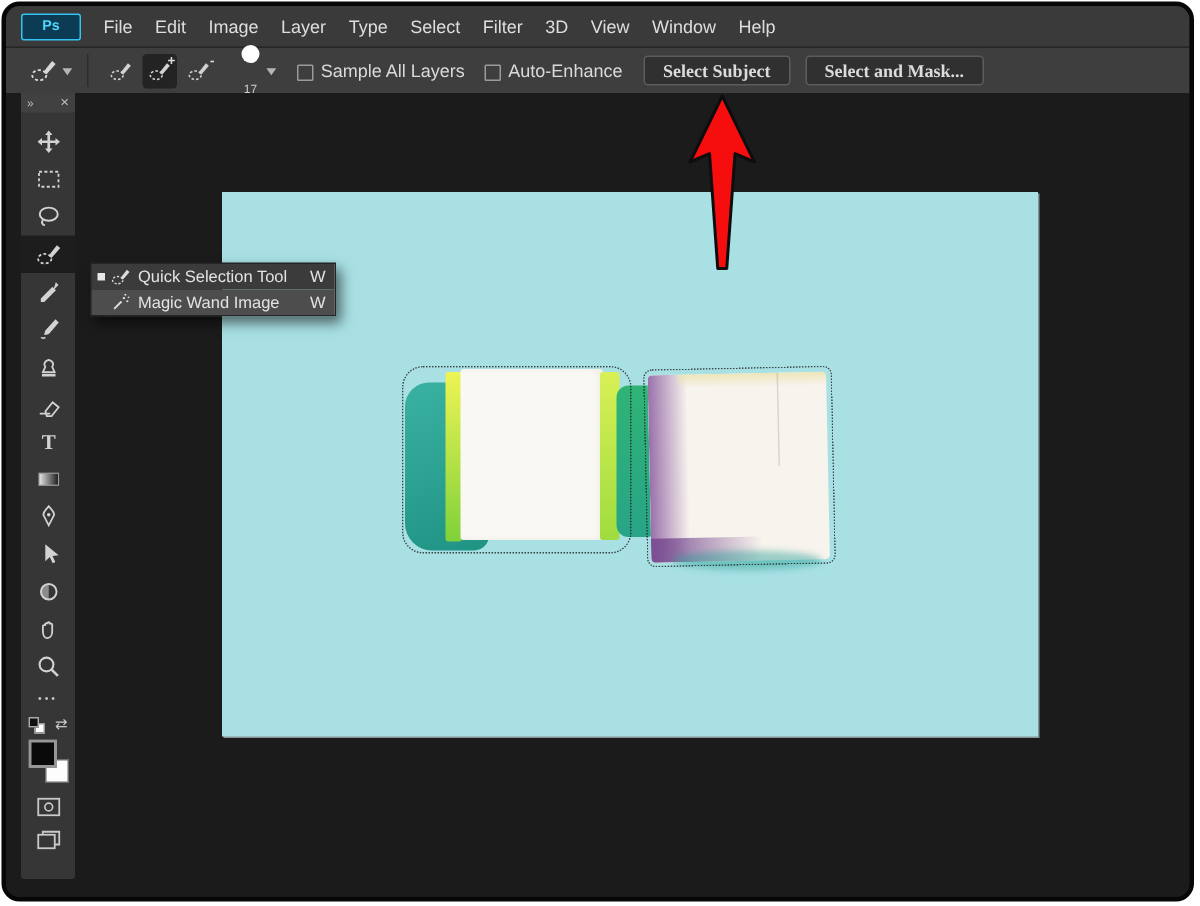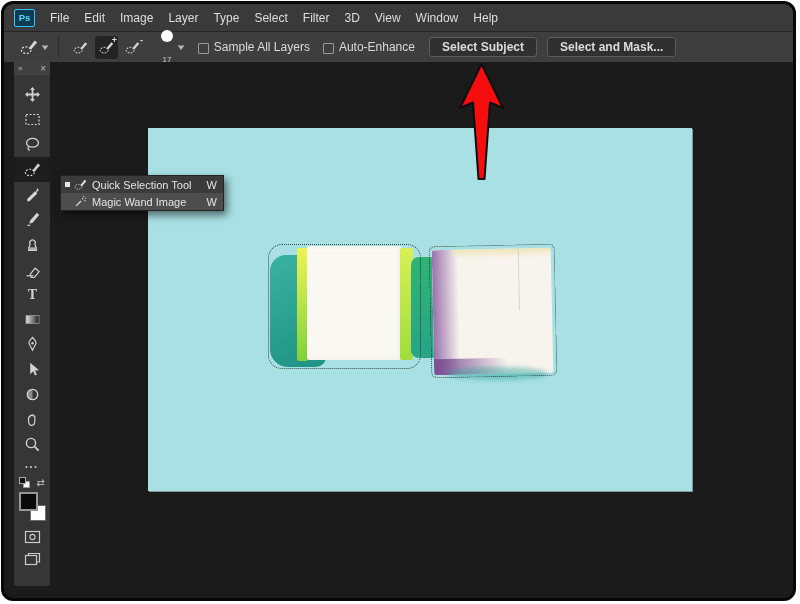--- a/index.html
+++ b/index.html
@@ -4,21 +4,21 @@
 <style>
   html,body{margin:0;padding:0;background:#ffffff;width:800px;height:604px;
     font-family:"Liberation Sans",sans-serif;-webkit-font-smoothing:antialiased;}
   *{box-sizing:border-box;}
 
   .window{position:absolute;left:1px;top:1px;width:795px;height:600px;
     background:#1c1c1c;border:3px solid #070707;border-radius:12px;overflow:hidden;}
 
   
   .menubar{height:27px;background:#3a3a3a;display:flex;align-items:center;padding-left:10px;}
-  .ps-logo{width:21px;height:18px;background:#0c3b54;border:1px solid #35c3f5;border-radius:2px;
+  .ps-logo{width:40px;height:18px;background:#0c3b54;border:1px solid #35c3f5;border-radius:2px;
     color:#4fd8ff;font-size:9.5px;font-weight:bold;display:flex;align-items:center;justify-content:center;flex:0 0 auto;}
   .menu-items{display:flex;gap:15px;margin-left:15px;}
   .menu-items span{color:#dedede;font-size:12px;cursor:default;}
 
   
   .optionsbar{height:31px;background:#3e3e3e;border-top:1px solid #262626;
     display:flex;align-items:center;padding-left:16px;color:#d8d8d8;}
   .tool-preset{display:flex;align-items:center;gap:3px;}
   .caret{font-size:8px;color:#b5b5b5;transform:scaleX(1.4);}
   .vdivider{width:1px;height:22px;background:#2c2c2c;margin:0 10px 0 9px;}
@@ -26,21 +26,21 @@
     border-radius:3px;position:relative;margin-right:3px;color:#d2d2d2;}
   .mode-btn.selected{background:#232323;}
   .mode-mark{position:absolute;right:1px;top:0px;font-size:9px;font-weight:bold;color:#d9d9d9;line-height:9px;}
   .brush-size{display:flex;flex-direction:column;align-items:center;margin:0 4px 0 14px;line-height:1;}
   .brush-dot{width:12px;height:12px;border-radius:50%;background:#fff;}
   .brush-size-label{font-size:8px;color:#cfcfcf;margin-top:14px;}
   .checkbox-group{display:flex;align-items:flex-end;margin-left:13px;}
   .checkbox{width:11px;height:11px;border:1px solid #9a9a9a;border-radius:1px;background:transparent;margin-right:5px;flex:0 0 auto;}
   .checkbox-label{font-size:12px;color:#dadada;}
   .opt-button{margin-left:14px;padding:2px 12px;background:#303030;border:1px solid #5c5c5c;
-    border-radius:3px;font-size:12px;font-weight:bold;color:#dcdcdc;line-height:14px;}
+    border-radius:3px;font-size:12px;font-weight:bold;color:#dcdcdc;line-height:14px;font-family:Liberation Serif, serif;}
   .opt-button + .opt-button{margin-left:10px;}
 
   
   .main{position:absolute;left:0;right:0;top:58px;bottom:0;background:#1b1b1b;}
 
   
   .toolbar{position:absolute;left:10px;top:58px;width:36px;height:524px;background:#363636;
     border-radius:2px;display:flex;flex-direction:column;}
   .toolbar-header{height:13px;background:#414141;display:flex;align-items:center;
     justify-content:space-between;padding:0 4px;color:#bdbdbd;}

